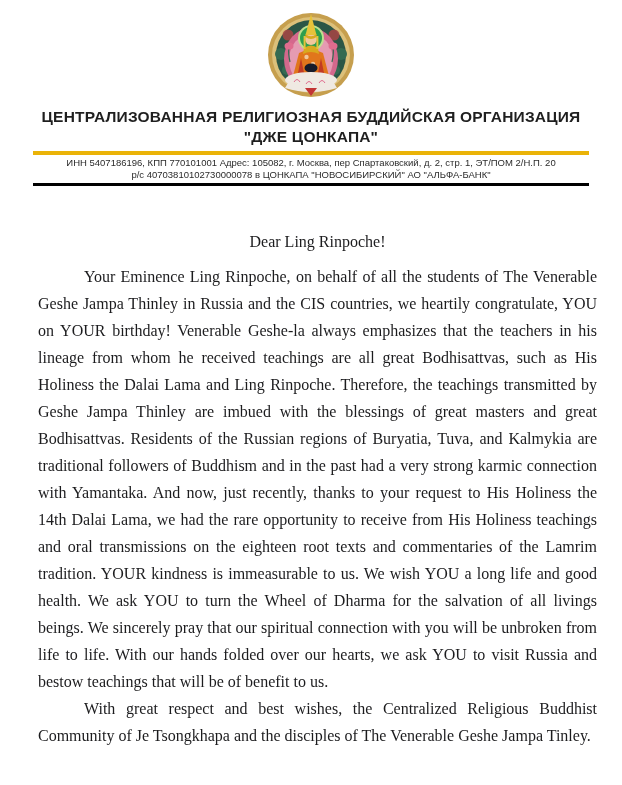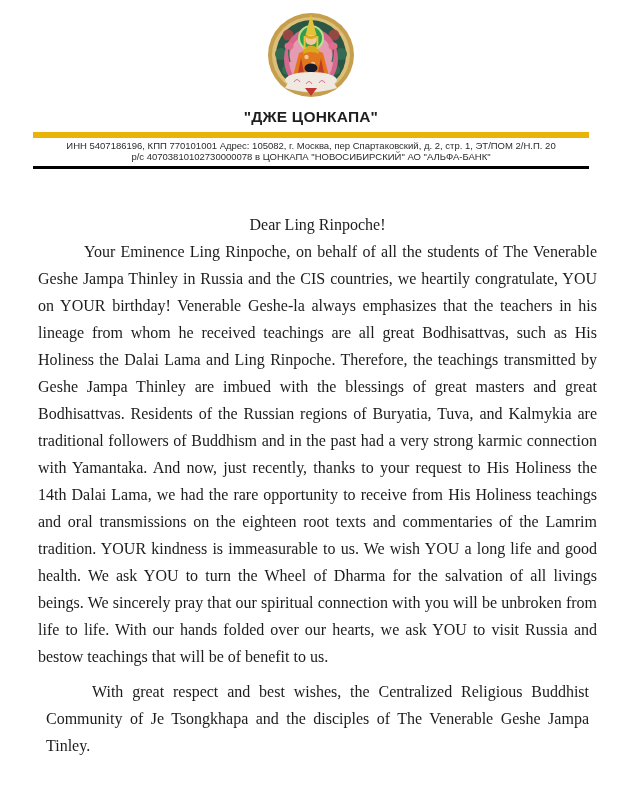--- a/index.html
+++ b/index.html
@@ -10,34 +10,34 @@
   .page{width:622px;height:785px;position:relative;background:#fff;}
   .logo-wrap{text-align:center;padding-top:8px;line-height:0;}
   .logo-wrap svg{width:100px;height:92px;}
   .org-title{
     margin-top:7px;text-align:center;
     font-family:"Liberation Sans", sans-serif;font-weight:bold;
     font-size:15.5px;line-height:19.5px;color:#1f1f1f;letter-spacing:.2px;
   }
   .requisites{
     margin:5px 33px 0 33px;
-    border-top:6px solid #eab308;border-bottom:3px solid #000;
+    border-top:4px solid #eab308;border-bottom:3px solid #000;
     padding:2px 0 3px 0;text-align:center;
     font-family:"Liberation Sans", sans-serif;
     font-size:9.5px;line-height:11.5px;color:#2b2b2b;
   }
   .letter{padding:0 25px 0 38px;}
   .salutation{
     text-align:center;margin-top:42px;font-size:16px;line-height:27px;color:#1c1c1e;
   }
   .letter p{
-    margin:0 0 0 0;text-align:justify;text-indent:46px;
+    margin:8px 0 0 0;text-align:justify;text-indent:46px;
     font-size:16px;line-height:27px;color:#1c1c1e;
   }
-  .letter p + p{margin:8px;}
+  .letter p + p{margin:0;}
 </style>
 </head>
 <body>
 
 <div class="page">
 
   <div class="logo-wrap">
     <svg viewBox="0 0 100 92" xmlns="http://www.w3.org/2000/svg">
       <g>
         <ellipse cx="50" cy="47" rx="43" ry="42" fill="#c69f4e"></ellipse>
@@ -85,20 +85,21 @@
         <path d="M24,80 Q50,88 76,80 L70,70 Q50,78 30,70 Z" fill="#efe9e2"></path>
         <path d="M33,74 Q36,69 39,74" stroke-width="1" fill="none" stroke="#e06c8e"></path>
         <path d="M45,76 Q48,71 51,76" stroke-width="1" fill="none" stroke="#e06c8e"></path>
         <path d="M58,75 Q61,70 64,75" stroke-width="1" fill="none" stroke="#e06c8e"></path>
         <path d="M44,80 L56,80 L50,88 Z" fill="#c23434"></path>
       </g>
     </svg>
   </div>
 
   <div class="org-title">
+    <div>ЦЕНТРАЛИЗОВАННАЯ РЕЛИГИОЗНАЯ БУДДИЙСКАЯ ОРГАНИЗАЦИЯ</div>
     <div>"ДЖЕ ЦОНКАПА"</div>
   </div>
 
   <div class="requisites">
     <div>ИНН 5407186196, КПП 770101001  Адрес: 105082, г. Москва, пер Спартаковский, д. 2, стр. 1, ЭТ/ПОМ 2/Н.П. 20</div>
     <div>р/с 40703810102730000078 в ЦОНКАПА "НОВОСИБИРСКИЙ" АО "АЛЬФА-БАНК"</div>
   </div>
 
   <div class="letter">
     <div class="salutation">Dear Ling Rinpoche!</div>

